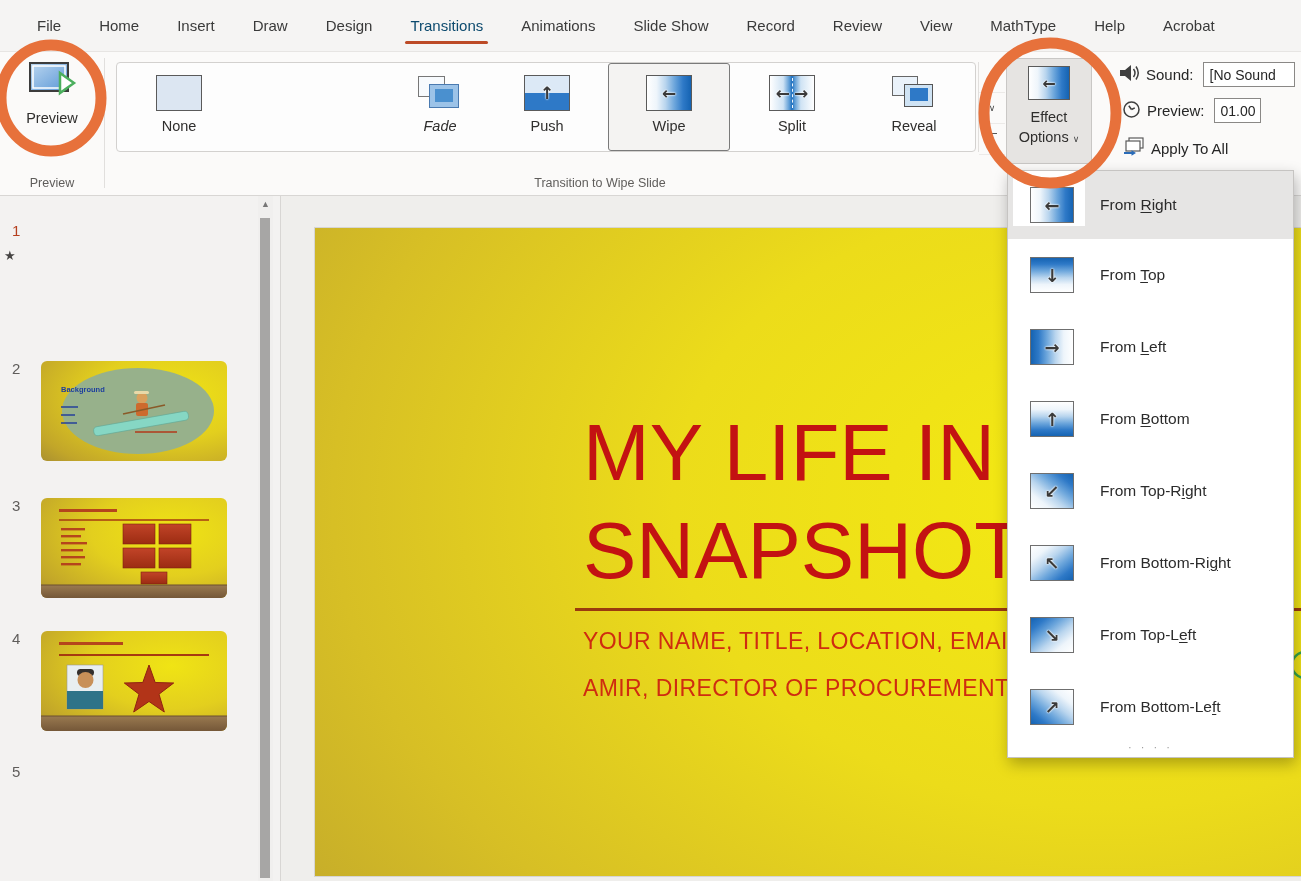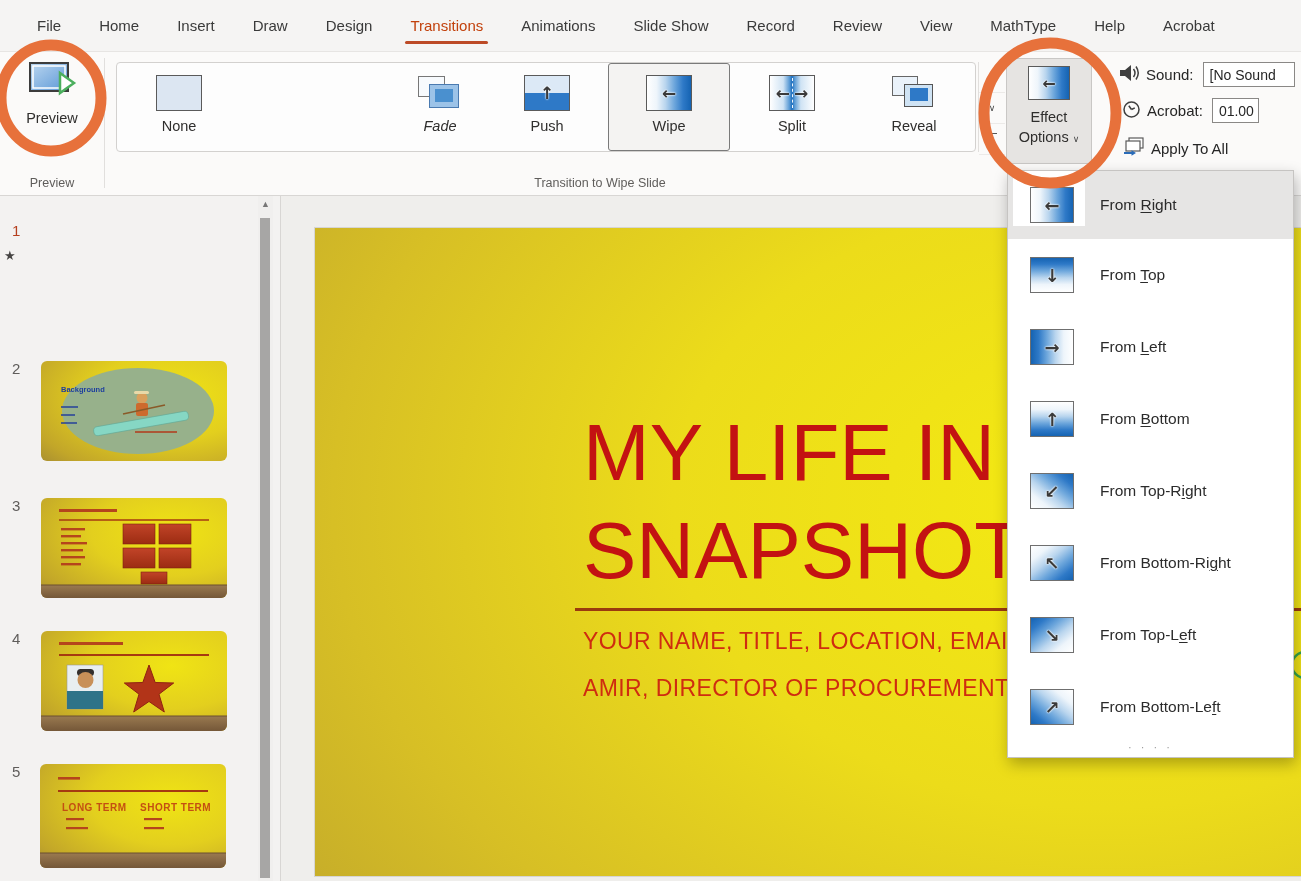--- a/index.html
+++ b/index.html
@@ -2,21 +2,21 @@
 <html><head>
 <meta charset="utf-8">
 <style>
   html,body{margin:0;padding:0;background:#ddd;font-family:"Liberation Sans","DejaVu Sans",sans-serif;}
   #app{position:relative;width:1301px;height:881px;background:#fff;overflow:hidden;}
 
   
   .menubar{position:absolute;left:0;top:0;width:1301px;height:52px;background:#f5f4f3;
     border-bottom:1px solid #e7e5e3;display:flex;align-items:stretch;padding-left:18px;box-sizing:border-box;overflow:hidden;}
   .tab{font-size:15px;color:#3a3a3a;line-height:52px;padding:0 19px;white-space:nowrap;position:relative;cursor:default;}
-  .tab.active{color:#c2410c;}
+  .tab.active{color:#0c4a6e;}
   .tab.active::after{content:"";position:absolute;left:14px;right:14px;bottom:7px;height:3px;background:#bc4a26;border-radius:2px;}
 
   
   .ribbon{position:absolute;left:0;top:52px;width:1301px;height:143px;background:#fbfaf9;border-bottom:1px solid #d8d6d4;}
   .grp-label{position:absolute;font-size:12.5px;color:#5f5d5b;text-align:center;}
   .v-div{position:absolute;width:1px;background:#e1dfdd;}
 
   .preview-btn{position:absolute;left:10px;top:8px;width:84px;height:88px;display:flex;flex-direction:column;align-items:center;justify-content:flex-start;border-radius:3px;}
   .preview-btn .lbl{font-size:14.5px;color:#2f2e2d;margin-top:6px;}
 
@@ -229,21 +229,21 @@
     </div>
 
     <div class="rrow" style="left:1122px;top:46px;">
       <span style="margin-right:6px;">
         <svg width="19" height="19" viewBox="0 0 19 19">
           <circle cx="9.5" cy="9.5" r="7.5" stroke="#3f3f3f" stroke-width="1.5" fill="none"></circle>
           <line x1="9.5" y1="9.5" x2="6.8" y2="5.8" stroke="#3f3f3f" stroke-width="1.5"></line>
           <line x1="9.5" y1="9.5" x2="12.8" y2="7.8" stroke="#3f3f3f" stroke-width="1.5"></line>
         </svg>
       </span>
-      <span>Acrobat:</span>
+      <span>Preview:</span>
       <div class="rbox" style="width:47px;height:25px;margin-left:9px;">
         <span>01.00</span>
       </div>
     </div>
 
     <div class="rrow" style="left:1122px;top:85px;">
       <span style="margin-right:6px;">
         <svg width="23" height="19" viewBox="0 0 23 19">
           <rect x="7" y="1" width="14" height="10" fill="#fff" stroke="#5a5a5a" stroke-width="1.2"></rect>
           <rect x="4" y="4" width="14" height="10" fill="#fff" stroke="#5a5a5a" stroke-width="1.2"></rect>
@@ -331,40 +331,20 @@
             <rect x="36" y="38" width="17" height="7" rx="3.5" fill="#332f2c"></rect>
             <circle cx="44.5" cy="49" r="8" fill="#c89058"></circle>
             <rect x="26" y="60" width="36" height="18" fill="#2e7388"></rect>
             <polygon points="108,34 114.2,51.5 132.7,52 118,63.2 123.3,81 108,70.5 92.7,81 98,63.2 83.3,52 101.8,51.5" fill="#b23418" stroke="#8f2410" stroke-width="1"></polygon>
             <rect x="0" y="85" width="186" height="15" fill="url(#wood)"></rect>
             <line x1="0" y1="85" x2="186" y2="85" stroke="#6b4f31" stroke-width="1"></line>
           </g>
         </svg>
       </div>
 
-      <div class="thumb" style="left:40px;top:568px;">
-        <svg width="186" height="104" viewBox="0 0 186 104">
-          <clipPath id="c5">
-              <rect x="0" y="0" width="186" height="104" rx="6"></rect>
-            </clipPath>
-          <g clip-path="url(#c5)">
-            <rect width="186" height="104" fill="url(#yel)"></rect>
-            <rect x="18" y="13" width="22" height="2.6" fill="#b5451c"></rect>
-            <line x1="18" y1="27" x2="168" y2="27" stroke="#a63a10" stroke-width="1.8"></line>
-            <text x="22" y="47" font-size="10" font-weight="bold" fill="#c44f12" letter-spacing="0.5">LONG TERM</text>
-            <text x="100" y="47" font-size="10" font-weight="bold" fill="#c44f12" letter-spacing="0.5">SHORT TERM</text>
-            <rect x="26" y="54" width="18" height="2.2" fill="#b5451c"></rect>
-            <rect x="26" y="63" width="22" height="2.2" fill="#b5451c"></rect>
-            <rect x="104" y="54" width="18" height="2.2" fill="#b5451c"></rect>
-            <rect x="104" y="63" width="20" height="2.2" fill="#b5451c"></rect>
-            <rect x="0" y="89" width="186" height="15" fill="url(#wood)"></rect>
-            <line x1="0" y1="89" x2="186" y2="89" stroke="#6b4f31" stroke-width="1"></line>
-          </g>
-        </svg>
-      </div>
 
       <div class="vscroll">
         <div class="up">▲</div>
         <div class="vthumb"></div>
       </div>
     </div>
 
     <div class="canvas">
       <div class="slide">
         <div class="slide-title">MY LIFE IN A SNAPSHOT</div>

